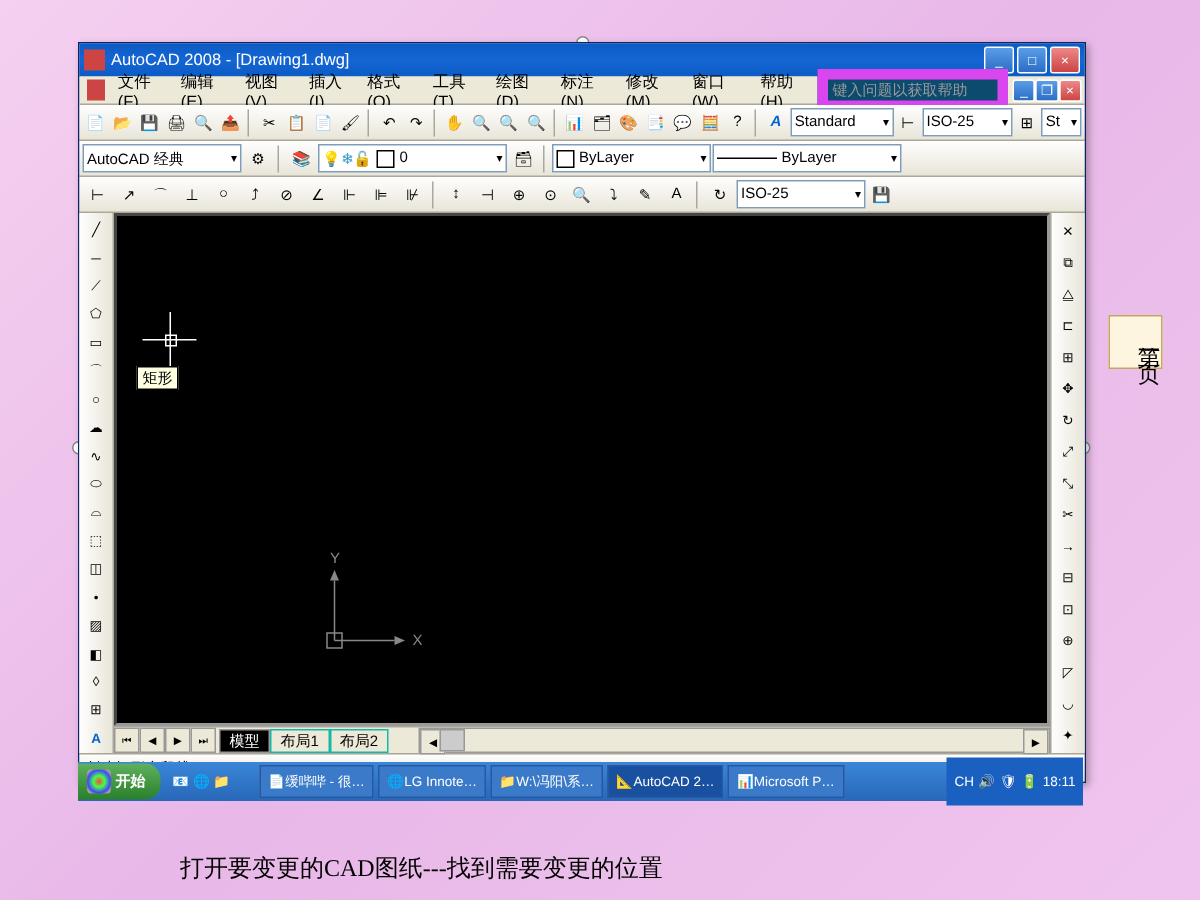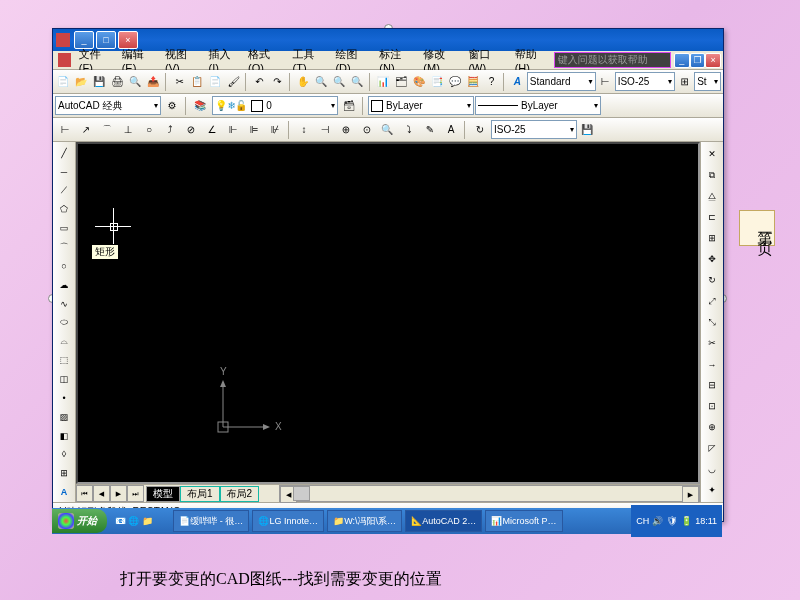--- a/index.html
+++ b/index.html
@@ -6,21 +6,21 @@
 .app-window{position:absolute;left:52px;top:28px;width:670px;height:492px;background:#ece9d8;border:1px solid #0a246a;display:flex;flex-direction:column;box-shadow:2px 2px 5px rgba(0,0,0,0.3)}
 .titlebar{height:22px;background:linear-gradient(to bottom,#0a5bc4,#1566d4,#0a5bc4);color:#fff;display:flex;align-items:center;font-size:11px;padding:0 3px}
 .titlebar-icon{width:14px;height:14px;background:#c44;margin-right:4px;display:inline-block}
 .titlebar-text{flex:1}
 .win-controls{display:flex;gap:2px}
 .win-btn{width:18px;height:16px;background:linear-gradient(#5a9de8,#2a6dc4);border:1px solid #fff;border-radius:2px;font-size:9px;color:#fff;display:flex;align-items:center;justify-content:center;cursor:pointer}
 .win-btn.close{background:linear-gradient(#e88,#c44)}
 .menubar{height:18px;background:#ece9d8;display:flex;align-items:center;font-size:11px;padding:0 2px;border-bottom:1px solid #aca899}
 .menubar .sys-icon{width:14px;height:14px;background:#c44;margin:0 3px}
 .menu-item{padding:1px 5px;cursor:pointer}
-.help-box{margin-left:auto;width:120px;height:14px;border:1px solid #d946ef;background:#404040;font-size:10px;color:#999;padding:0 3px;display:flex;align-items:center}
+.help-box{margin-left:auto;width:120px;height:14px;border:7px solid #d946ef;background:#0c4a6e;font-size:10px;color:#999;padding:0 3px;display:flex;align-items:center}
 .toolbar-row{height:23px;background:linear-gradient(#fefefe,#e8e5d8);border-bottom:1px solid #aca899;display:flex;align-items:center;padding:0 2px;gap:1px}
 .tb-btn{width:18px;height:18px;border:1px solid transparent;display:flex;align-items:center;justify-content:center;font-size:10px;cursor:pointer;position:relative}
 .tb-sep{width:2px;height:18px;border-left:1px solid #aca899;margin:0 2px}
 .dropdown{height:17px;border:1px solid #7f9db9;background:#fff;font-size:10px;padding:0 2px;display:flex;align-items:center;cursor:pointer}
 .dropdown::after{content:"▾";margin-left:auto;font-size:8px}
 .main-area{flex:1;display:flex;background:#ece9d8;min-height:0}
 .left-tools{width:22px;background:linear-gradient(to right,#fefefe,#e8e5d8);border-right:1px solid #aca899;display:flex;flex-direction:column;padding-top:2px}
 .right-tools{width:22px;background:linear-gradient(to right,#fefefe,#e8e5d8);border-left:1px solid #aca899;display:flex;flex-direction:column;padding-top:2px}
 .vtb-btn{width:18px;height:18px;margin:0 auto 1px;display:flex;align-items:center;justify-content:center;font-size:9px;cursor:pointer;border:1px solid transparent}
 .canvas-wrap{flex:1;display:flex;flex-direction:column;min-width:0}
@@ -34,39 +34,40 @@
 .scroll-btns{display:flex;gap:0}
 .scroll-btn{width:15px;height:15px;border:1px solid #999;background:#ece9d8;font-size:7px;display:flex;align-items:center;justify-content:center}
 .model-tab{padding:0 6px;background:#000;color:#fff;border:1px solid #999;margin-left:2px;height:14px;display:flex;align-items:center}
 .layout-tab{padding:0 6px;background:#ece9d8;border:1px solid #14b8a6;height:14px;display:flex;align-items:center}
 .h-scroll{flex:1;height:15px;background:#ece9d8;border:1px solid #999;margin-left:20px;position:relative}
 .h-scroll-handle{position:absolute;left:13px;width:15px;height:13px;background:#ccc;border:1px solid #999}
 .cmd-area{height:44px;background:#fff;border:1px solid #7f9db9;margin:1px 22px 1px 2px;font-size:11px;padding:1px 3px;font-family:"SimSun"}
 .cmd-line{height:14px}
 .status-bar{height:18px;background:linear-gradient(#fefefe,#e0ddd0);border-top:1px solid #aca899;font-size:10px;display:flex;align-items:center;padding:0 4px}
 .taskbar{position:absolute;left:52px;bottom:66px;width:670px;height:26px;background:linear-gradient(#3a86d8,#2868b8);display:flex;align-items:center;font-size:10px;color:#fff}
-.start-btn{height:24px;background:linear-gradient(#5fb05f,#2a802a);padding:0 10px 0 6px;display:flex;align-items:center;font-style:italic;font-weight:bold;border-radius:0 10px 10px 0;cursor:pointer}
+.start-btn{height:24px;background:linear-gradient(#5fb05f,#2a802a);padding:0 10px 0 6px;display:flex;align-items:center;font-weight:bold;border-radius:0 10px 10px 0;cursor:pointer}
 .task-item{height:20px;background:#3a7ac8;margin-left:3px;padding:0 5px;display:flex;align-items:center;cursor:pointer;border:1px solid #2858a0;max-width:90px;overflow:hidden;white-space:nowrap;font-size:9px}
 .task-item.active{background:#1a50a0}
 .tray{margin-left:auto;background:#1a60c0;height:24px;display:flex;align-items:center;padding:4px 5px;gap:3px;font-size:9px}
 .caption{position:absolute;left:120px;bottom:10px;font-size:16px;font-family:"SimSun";color:#000}
 .page-label{position:absolute;right:25px;top:210px;width:34px;background:#fdf5e0;border:1px solid #c4a860;padding:8px 0;text-align:center;font-size:15px;font-family:"SimSun";writing-mode:vertical-rl;letter-spacing:6px}
 .handle-circ{position:absolute;width:7px;height:7px;background:#fff;border:1px solid #888;border-radius:50%}
 svg{display:block}
 </style>
 </head>
 <body>
 
 <div class="handle-circ" style="left:48px;top:294px"></div>
 <div class="handle-circ" style="left:384px;top:24px"></div>
 <div class="handle-circ" style="left:718px;top:294px"></div>
 
 <div class="app-window">
   <div class="titlebar">
     <span class="titlebar-icon"></span>
+    <span class="titlebar-text">AutoCAD 2008 - [Drawing1.dwg]</span>
     <div class="win-controls">
       <div class="win-btn">_</div>
       <div class="win-btn">□</div>
       <div class="win-btn close">×</div>
     </div>
   </div>
 
   <div class="menubar">
     <span class="sys-icon"></span>
     <span class="menu-item">文件(F)</span>

